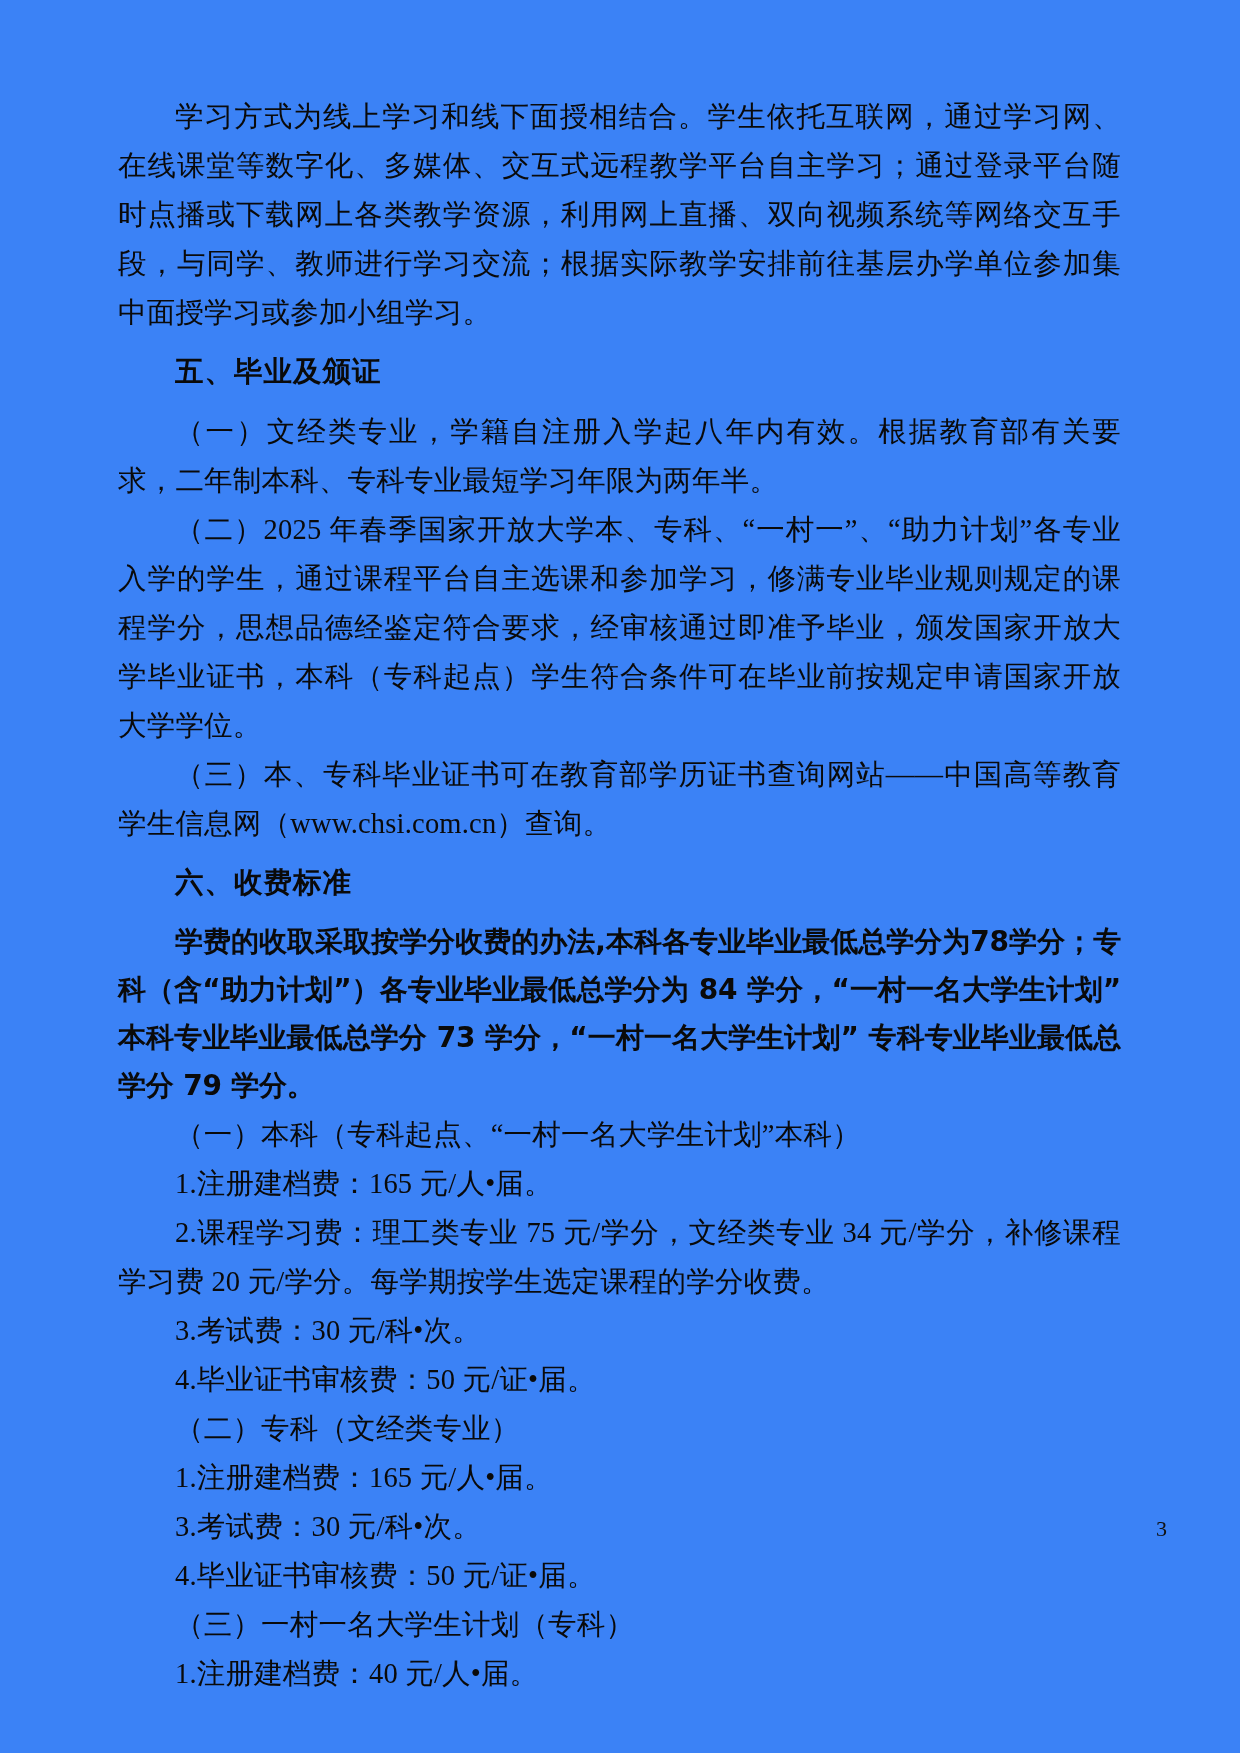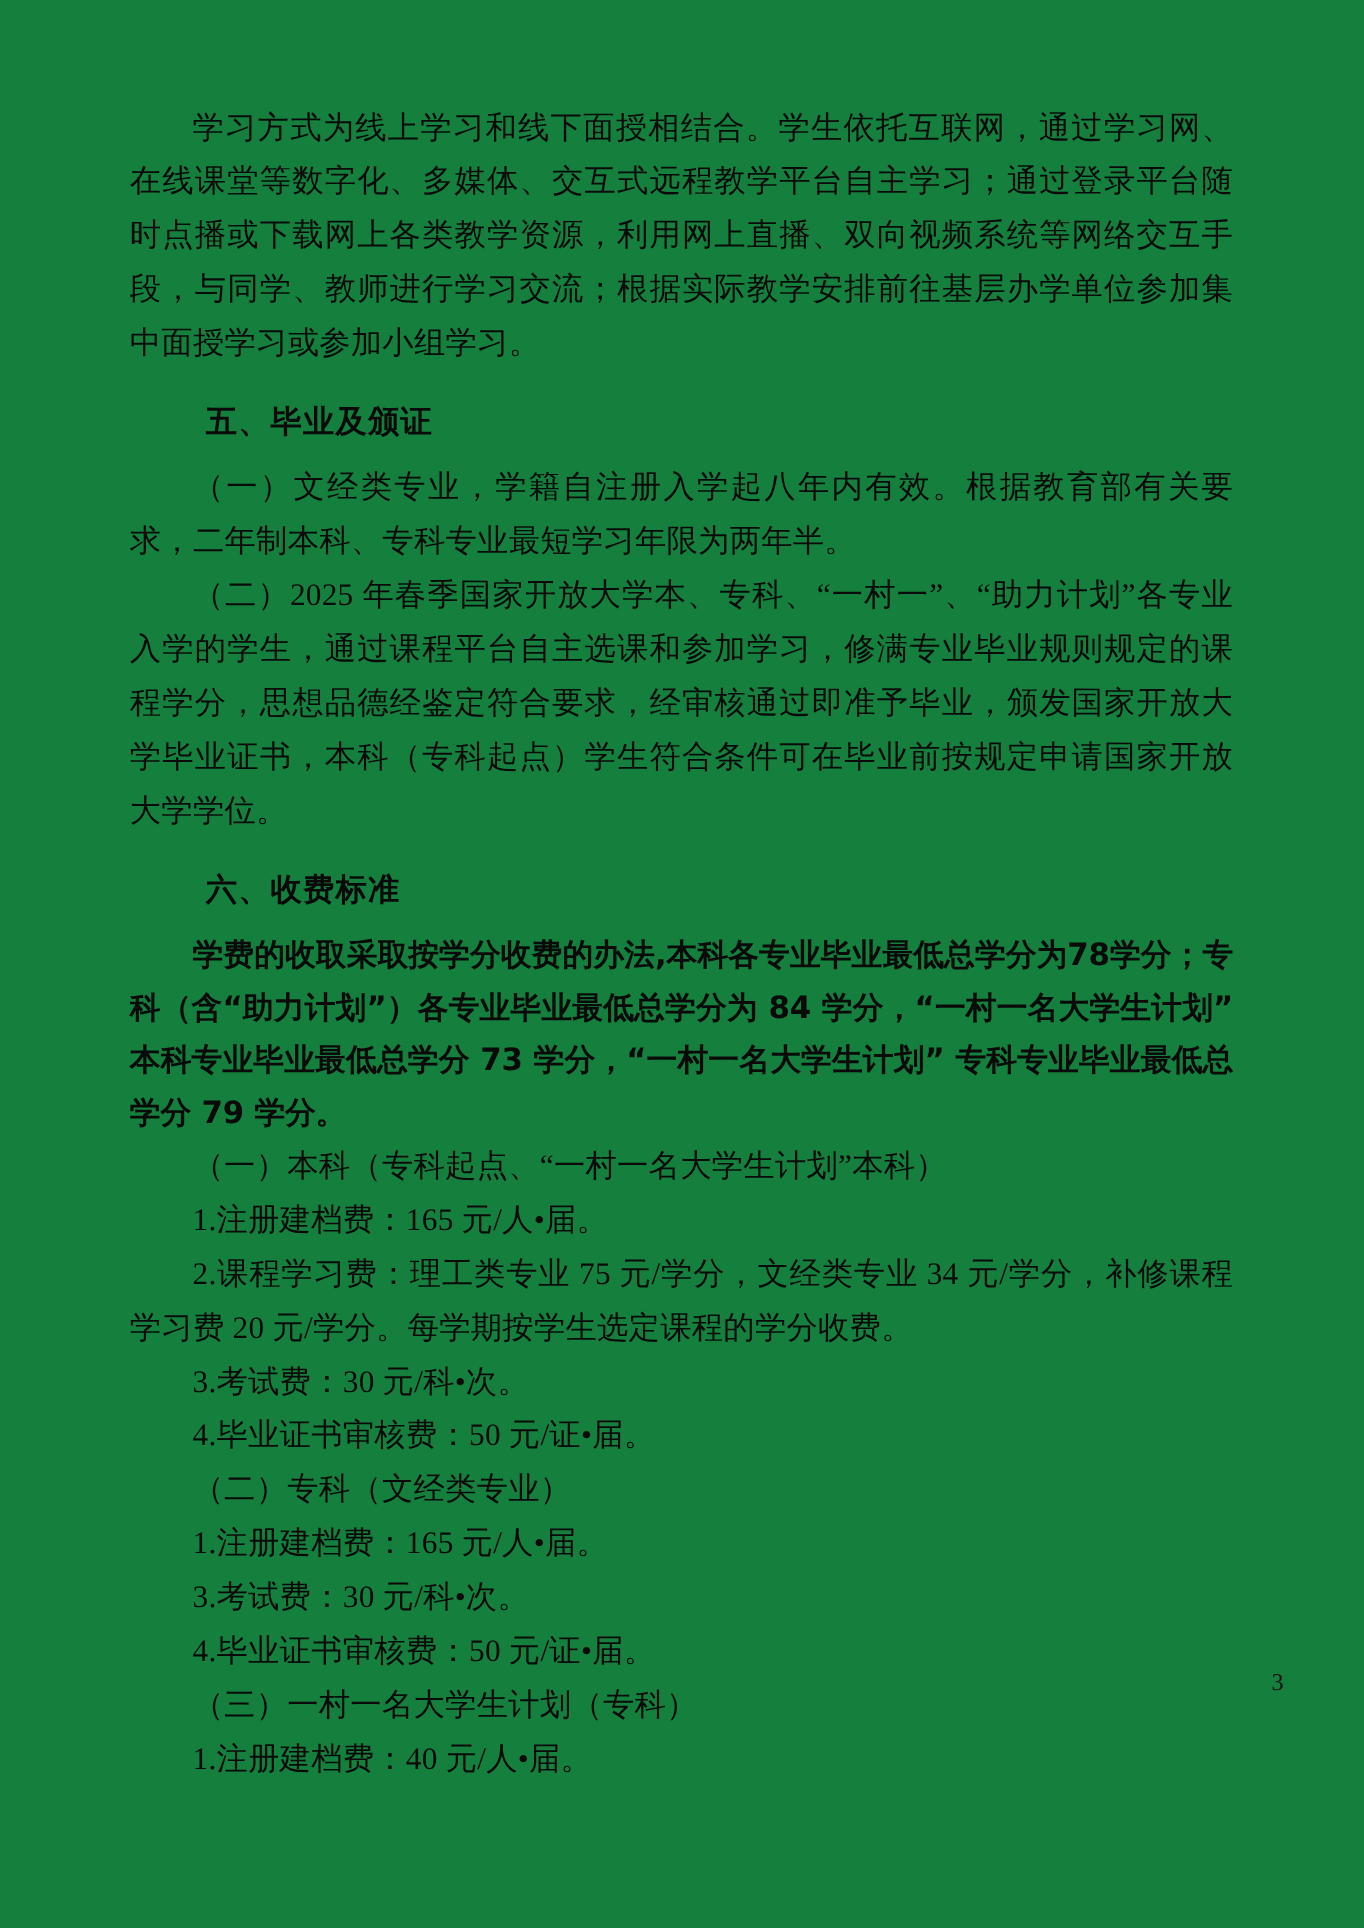--- a/index.html
+++ b/index.html
@@ -8,21 +8,21 @@
     background: #ffffff;
   }
   body {
     font-family: "Liberation Serif", "DejaVu Serif", serif;
     color: #0a0a0a;
   }
   .page {
     position: relative;
     width: 1240px;
     height: 1753px;
-    background: #15803d;
+    background: #3b82f6;
     box-sizing: border-box;
     overflow: hidden;
   }
   .content {
     position: absolute;
     left: 118px;
     top: 92px;
     width: 1003px;
   }
   
@@ -36,21 +36,21 @@
     font-family: "Liberation Serif", "DejaVu Serif", serif;
   }
   .para.indent {
     text-indent: 57px;
   }
   
   .heading {
     font-size: 28.5px;
     line-height: 49px;
     font-weight: bold;
-    margin: 12px;
+    margin: 0;
     text-indent: 57px;
     letter-spacing: 1px;
     font-family: "DejaVu Sans", "Liberation Sans", sans-serif;
   }
   .heading-gap-bottom { margin-bottom: 11px; }
   
   .para.bold {
     font-weight: bold;
     font-family: "DejaVu Sans", "Liberation Sans", sans-serif;
     letter-spacing: -0.2px;
@@ -77,20 +77,21 @@
     <p class="para indent">学习方式为线上学习和线下面授相结合。学生依托互联网，通过学习网、在线课堂等数字化、多媒体、交互式远程教学平台自主学习；通过登录平台随时点播或下载网上各类教学资源，利用网上直播、双向视频系统等网络交互手段，与同学、教师进行学习交流；根据实际教学安排前往基层办学单位参加集中面授学习或参加小组学习。</p>
 
     <div class="spacer-sm"></div>
 
     <h2 class="heading heading-gap-bottom">五、毕业及颁证</h2>
 
     <p class="para indent">（一）文经类专业，学籍自注册入学起八年内有效。根据教育部有关要求，二年制本科、专科专业最短学习年限为两年半。</p>
 
     <p class="para indent">（二）2025 年春季国家开放大学本、专科、“一村一”、“助力计划”各专业入学的学生，通过课程平台自主选课和参加学习，修满专业毕业规则规定的课程学分，思想品德经鉴定符合要求，经审核通过即准予毕业，颁发国家开放大学毕业证书，本科（专科起点）学生符合条件可在毕业前按规定申请国家开放大学学位。</p>
 
+    <p class="para indent">（三）本、专科毕业证书可在教育部学历证书查询网站——中国高等教育学生信息网（www.chsi.com.cn）查询。</p>
 
     <div class="spacer-sm"></div>
 
     <h2 class="heading heading-gap-bottom">六、收费标准</h2>
 
     <p class="para indent bold">学费的收取采取按学分收费的办法,本科各专业毕业最低总学分为78学分；专科（含“助力计划”）各专业毕业最低总学分为 84 学分，“一村一名大学生计划” 本科专业毕业最低总学分 73 学分，“一村一名大学生计划” 专科专业毕业最低总学分 79 学分。</p>
 
     <p class="para indent">（一）本科（专科起点、“一村一名大学生计划”本科）</p>
 
     <p class="para indent">1.注册建档费：165 元/人•届。</p>

